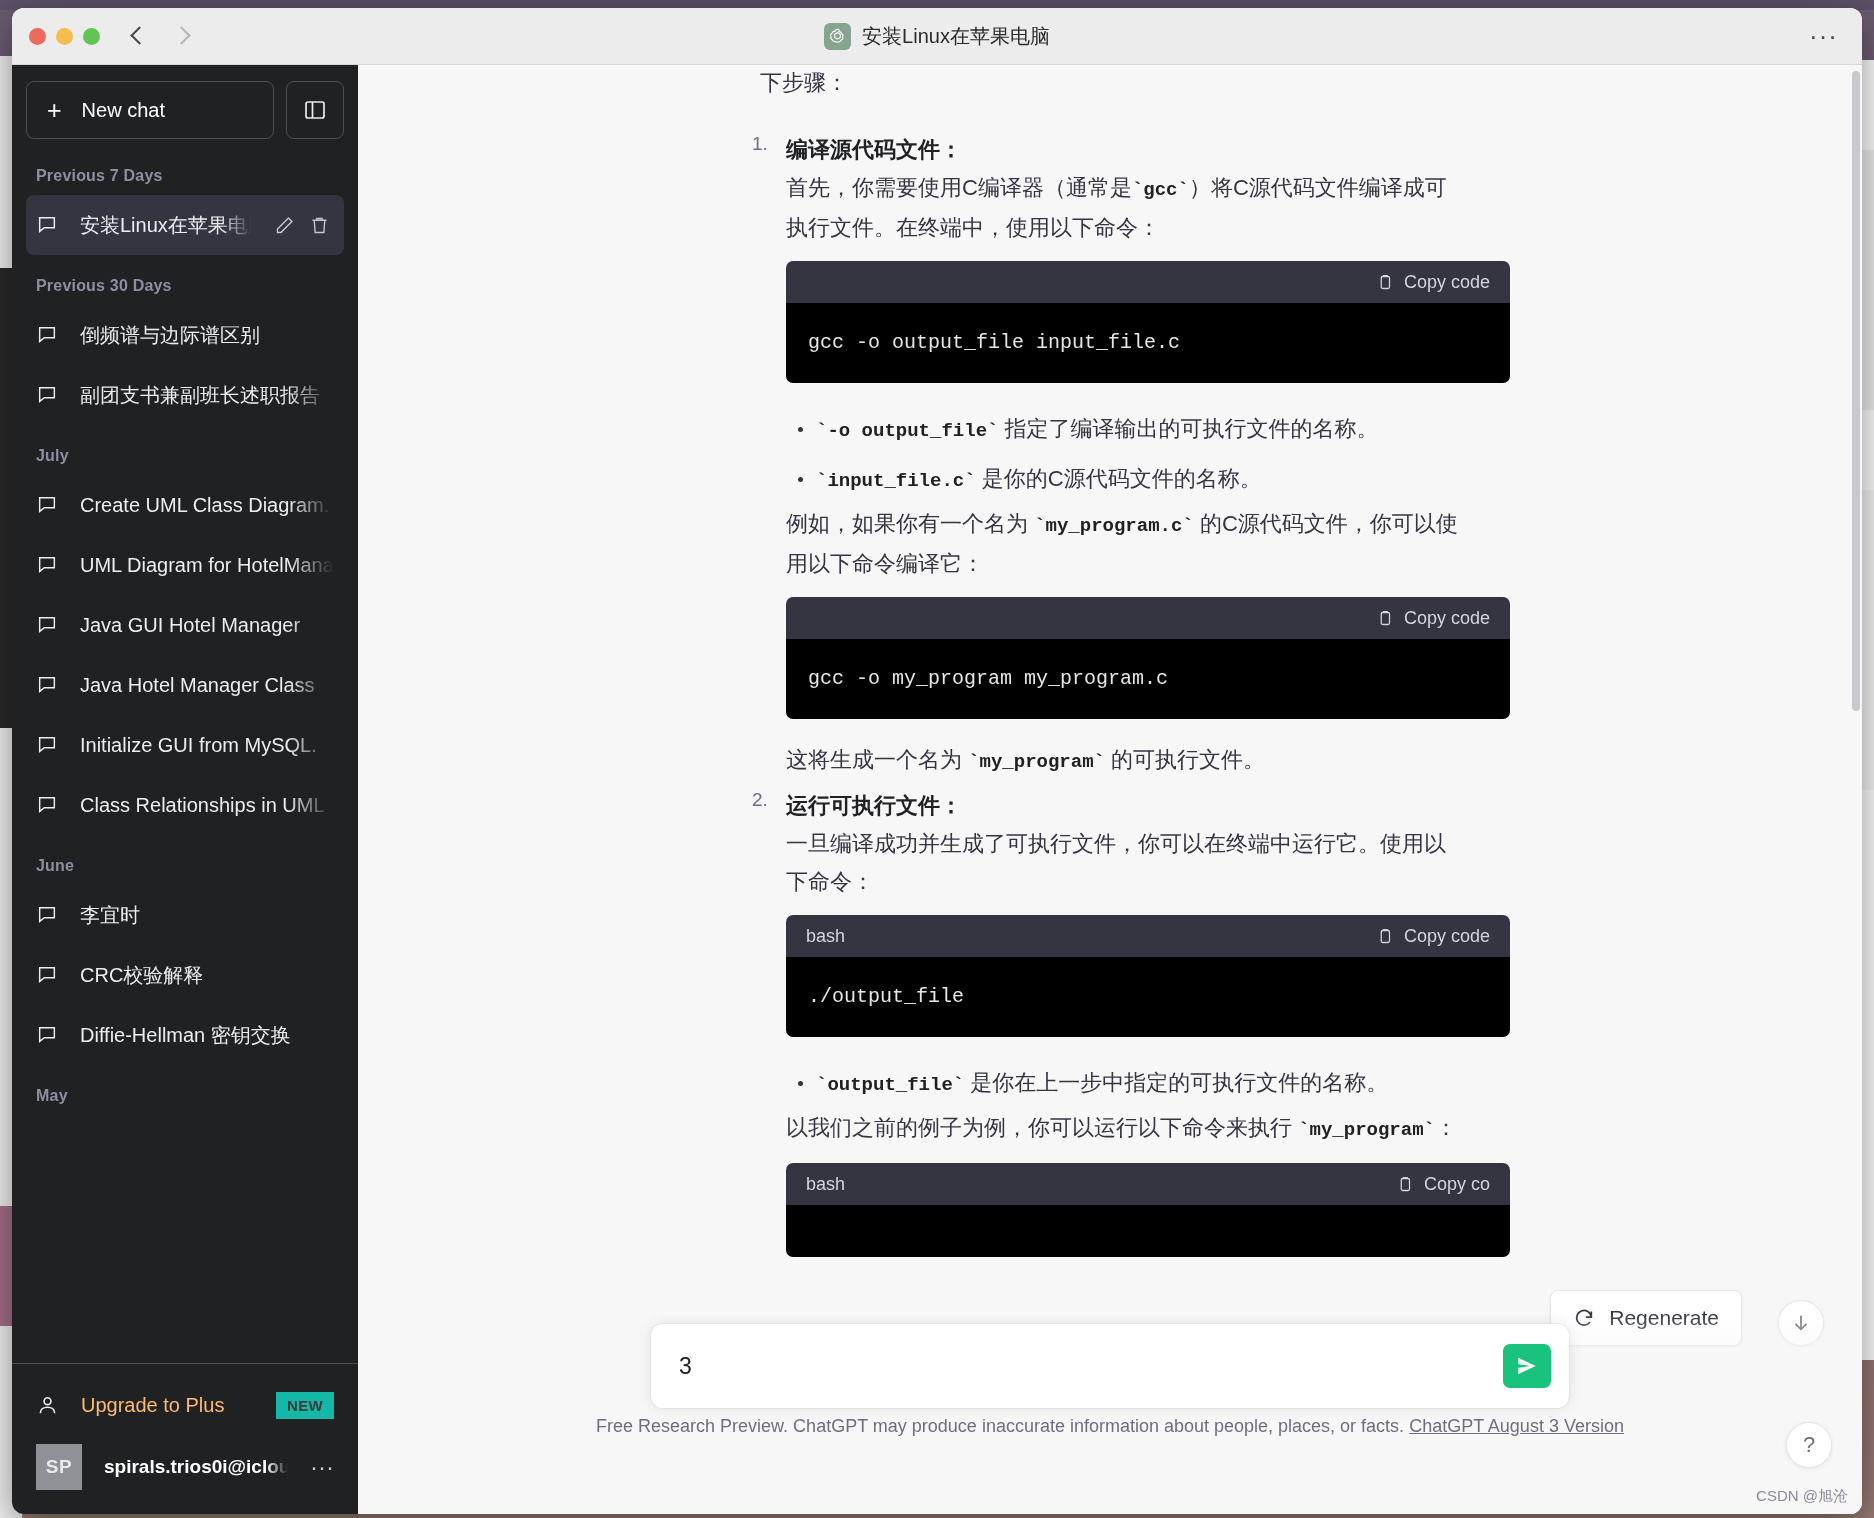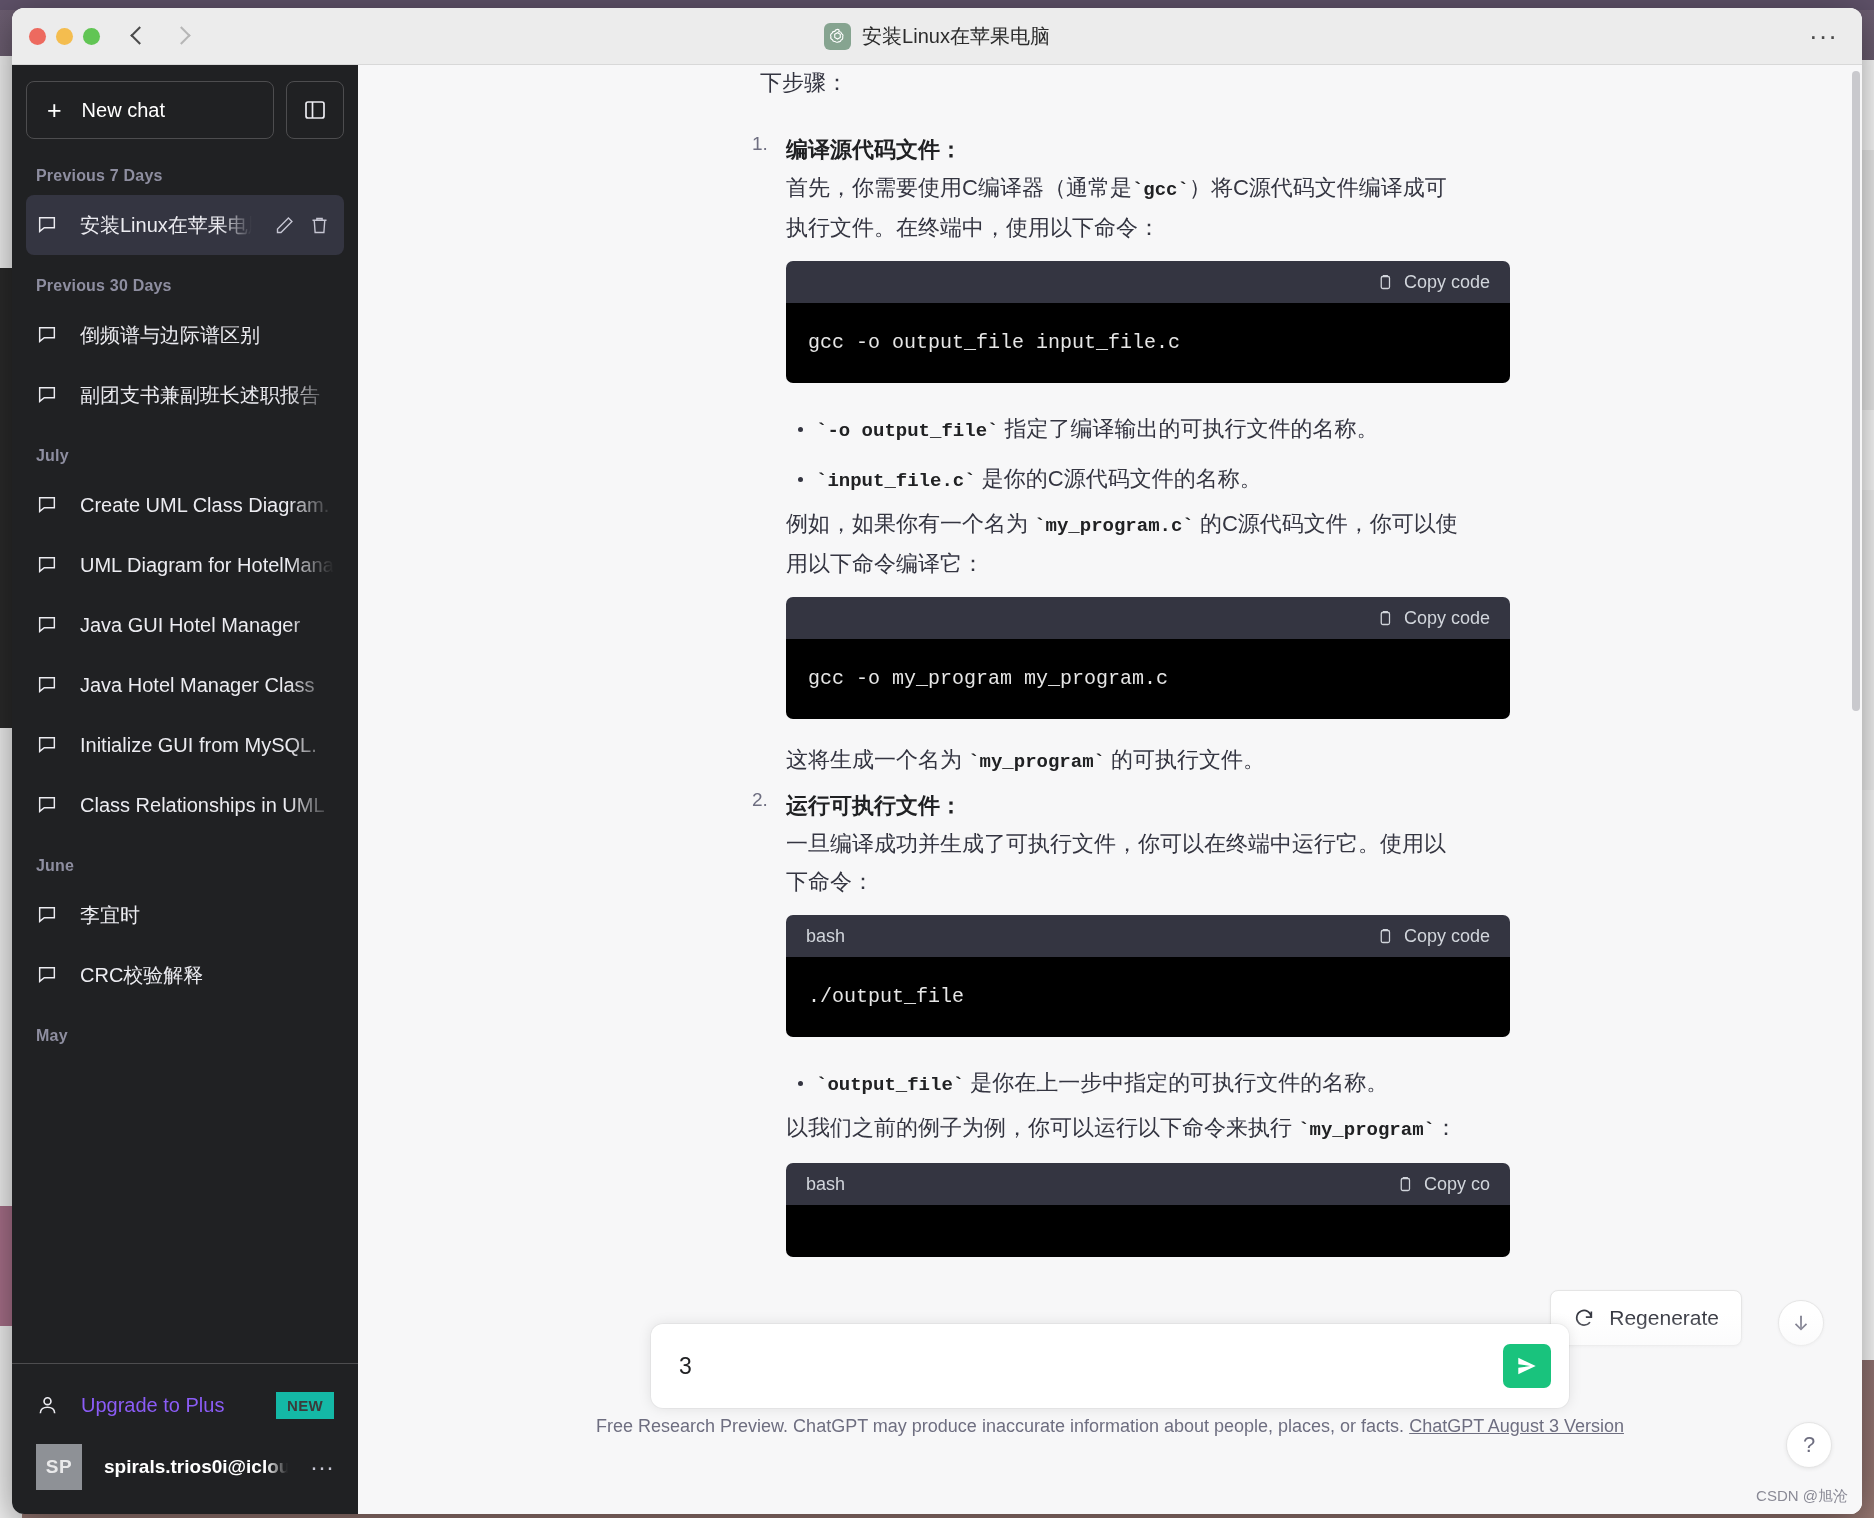--- a/index.html
+++ b/index.html
@@ -108,21 +108,21 @@
     flex:1; -webkit-mask-image: linear-gradient(90deg,#000 82%,transparent 100%);
             mask-image: linear-gradient(90deg,#000 82%,transparent 100%);
   }
   .sb-item .actions { display:flex; gap:14px; margin-right:4px; }
   .icon-svg { display:block; }
   #sb-bottom { border-top:1px solid #4d4d4f; padding:10px 14px 16px 14px; }
   .sb-foot-row {
     height:62px; display:flex; align-items:center; gap:22px; padding:0 10px;
     border-radius:8px; cursor:pointer;
   }
-  .sb-foot-row .ftext { font-size:20px; color:#8b5cf6; flex:1; }
+  .sb-foot-row .ftext { font-size:20px; color:#fdba74; flex:1; }
   #upgrade-badge {
     background:#14b8a6; color:#3b3b3b; font-size:15px; font-weight:700;
     border-radius:0; padding:5px 11px; letter-spacing:.3px;
   }
   #avatar {
     width:46px; height:46px; border-radius:0; background:#8e9196;
     display:flex; align-items:center; justify-content:center;
     color:#e9e9ea; font-size:19px; font-weight:600; letter-spacing:.5px;
   }
   #account-email { font-size:19px; font-weight:700; color:#fff; flex:1; white-space:nowrap; overflow:hidden;
@@ -340,20 +340,26 @@
               <path d="M4 4h16v11H9l-5 4z"></path>
             </svg>
             <span class="label">李宜时</span>
           </div>
           <div class="sb-item">
             <svg class="icon-svg" width="22" height="22" viewBox="0 0 24 24" fill="none" stroke="#ececf1" stroke-width="1.6">
               <path d="M4 4h16v11H9l-5 4z"></path>
             </svg>
             <span class="label">CRC校验解释</span>
           </div>
+          <div class="sb-item">
+            <svg class="icon-svg" width="22" height="22" viewBox="0 0 24 24" fill="none" stroke="#ececf1" stroke-width="1.6">
+              <path d="M4 4h16v11H9l-5 4z"></path>
+            </svg>
+            <span class="label">Diffie-Hellman 密钥交换</span>
+          </div>
           <div class="sb-group">May</div>
         </div>
 
       <div id="sb-bottom">
         <div class="sb-foot-row">
           <svg class="icon-svg" width="23" height="23" viewBox="0 0 24 24" fill="none" stroke="#ececf1" stroke-width="1.7">
             <circle cx="12" cy="7.5" r="3.6"></circle>
               <path d="M4.5 20c0-4 3.4-6.2 7.5-6.2s7.5 2.2 7.5 6.2"></path>
           </svg>
           <span class="ftext">Upgrade to Plus</span>

